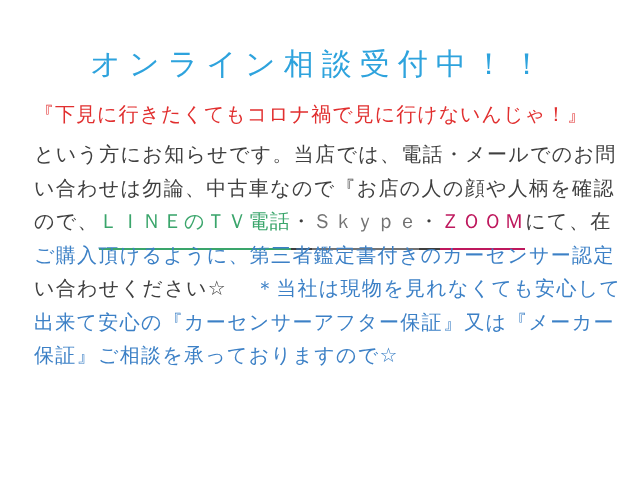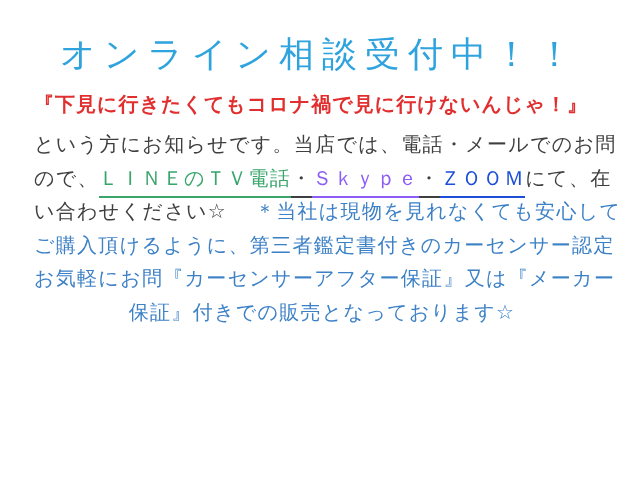--- a/index.html
+++ b/index.html
@@ -5,71 +5,71 @@
   html, body { margin: 0; padding: 0; background: #ffffff; }
   .page {
     position: relative;
     width: 640px;
     height: 480px;
     background: #ffffff;
     overflow: hidden;
     font-family: "DejaVu Sans", sans-serif;
   }
   .title {
-    margin: 36px 0 0 0;
+    margin: 46px 0 0 0;
     text-align: center;
-    font-size: 35px;
+    font-size: 30px;
     font-weight: 500;
     letter-spacing: 8px;
     line-height: 36px;
     color: #2ea3dd;
     white-space: nowrap;
   }
   .headline {
     margin: 18px 0 0 34px;
     font-size: 20px;
-    font-weight: 700;
+    font-weight: 400;
     letter-spacing: 1px;
     line-height: 28px;
     color: #e12f2f;
     white-space: nowrap;
   }
   .bodytext {
     margin: 10px 30px 0 34px;
-    text-align: center;
   }
   .line {
     margin: 0;
     font-size: 20px;
     letter-spacing: 1.3px;
     line-height: 33.5px;
     white-space: nowrap;
   }
   .dark { color: #3f3f3f; }
   .blue { color: #3c80c6; }
   .u {
-    padding-bottom: 6px;
+    padding-bottom: 15px;
     border-bottom: 2px solid currentColor;
   }
   .seg-green { color: #3aa56b; }
-  .seg-red   { color: #8b5cf6; }
-  .seg-zoom  { color: #1d4ed8; }
+  .seg-red   { color: #737373; }
+  .seg-zoom  { color: #be185d; }
   .note-start { margin-left: 28px; }
 </style>
 </head>
 <body>
 
 <div class="page">
 
   <h1 class="title">オンライン相談受付中！！</h1>
 
   <p class="headline">『下見に行きたくてもコロナ禍で見に行けないんじゃ！』</p>
 
   <div class="bodytext">
     <p class="line dark">という方にお知らせです。当店では、電話・メールでのお問</p>
+    <p class="line dark">い合わせは勿論、中古車なので『お店の人の顔や人柄を確認</p>
     <p class="line dark"><span>ので、</span><span class="u seg-green">ＬＩＮＥのＴＶ電話</span><span class="u">・</span><span class="u seg-red">Ｓｋｙｐｅ</span><span class="u">・</span><span class="u seg-zoom">ＺＯＯＭ</span><span>にて、在</span></p>
+    <p class="line blue">ご購入頂けるように、第三者鑑定書付きのカーセンサー認定</p>
     <p class="line dark"><span>い合わせください☆</span><span class="blue note-start">＊当社は現物を見れなくても安心して</span></p>
-    <p class="line blue">ご購入頂けるように、第三者鑑定書付きのカーセンサー認定</p>
-    <p class="line blue">お気軽にお問『カーセンサーアフター保証』又は『メーカー</p>
-    <p class="line blue">保証』付きでの販売となっております☆</p>
+    <p class="line blue">出来て安心の『カーセンサーアフター保証』又は『メーカー</p>
+    <p class="line blue">保証』ご相談を承っておりますので☆</p>
   </div>
 
 </div>
 
 </body></html>

